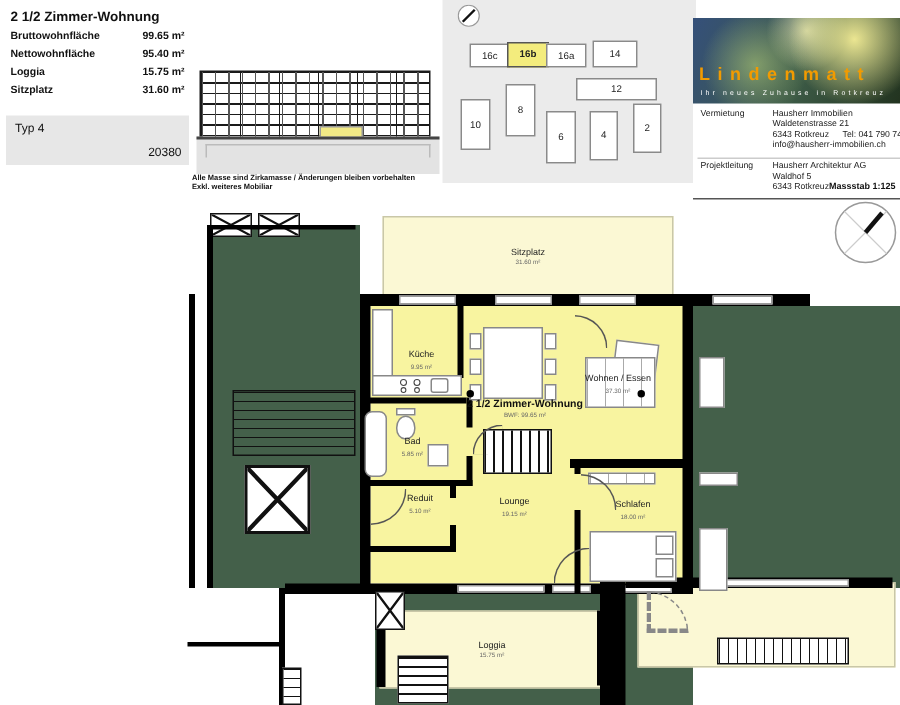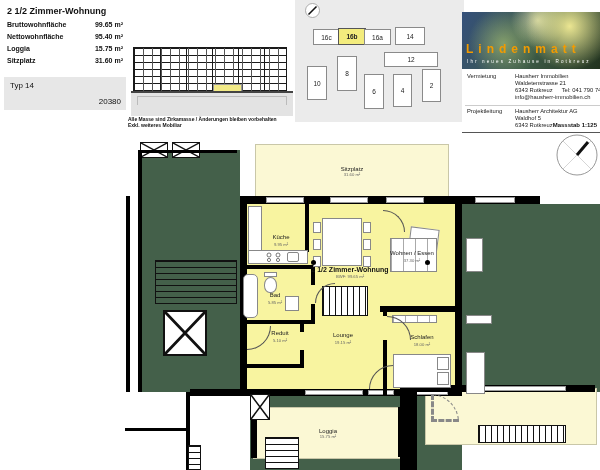--- a/index.html
+++ b/index.html
@@ -84,21 +84,21 @@
   </div>
   <div class="srow" style="top:45px;">
     <span>Loggia</span>
     <span>15.75 m²</span>
   </div>
   <div class="srow" style="top:57px;">
     <span>Sitzplatz</span>
     <span>31.60 m²</span>
   </div>
   <div class="typebox">
-    <span class="typelabel">Typ 14</span>
+    <span class="typelabel">Typ 4</span>
     <span class="typenum">20380</span>
   </div>
 
   <div class="abs" style="left:128px;top:44px;width:168px;height:86px;">
     <div class="egrid" style="left:5px;top:3px;width:152px;height:44px;"></div>
     <div class="ecell" style="left:85px;top:40px;width:27px;height:8px;"></div>
     <div class="ebase" style="left:3px;top:47px;width:162px;height:23px;">
       <div class="ebase-inner"></div>
     </div>
     <div class="ecap" style="left:0;top:72px;width:168px;">

